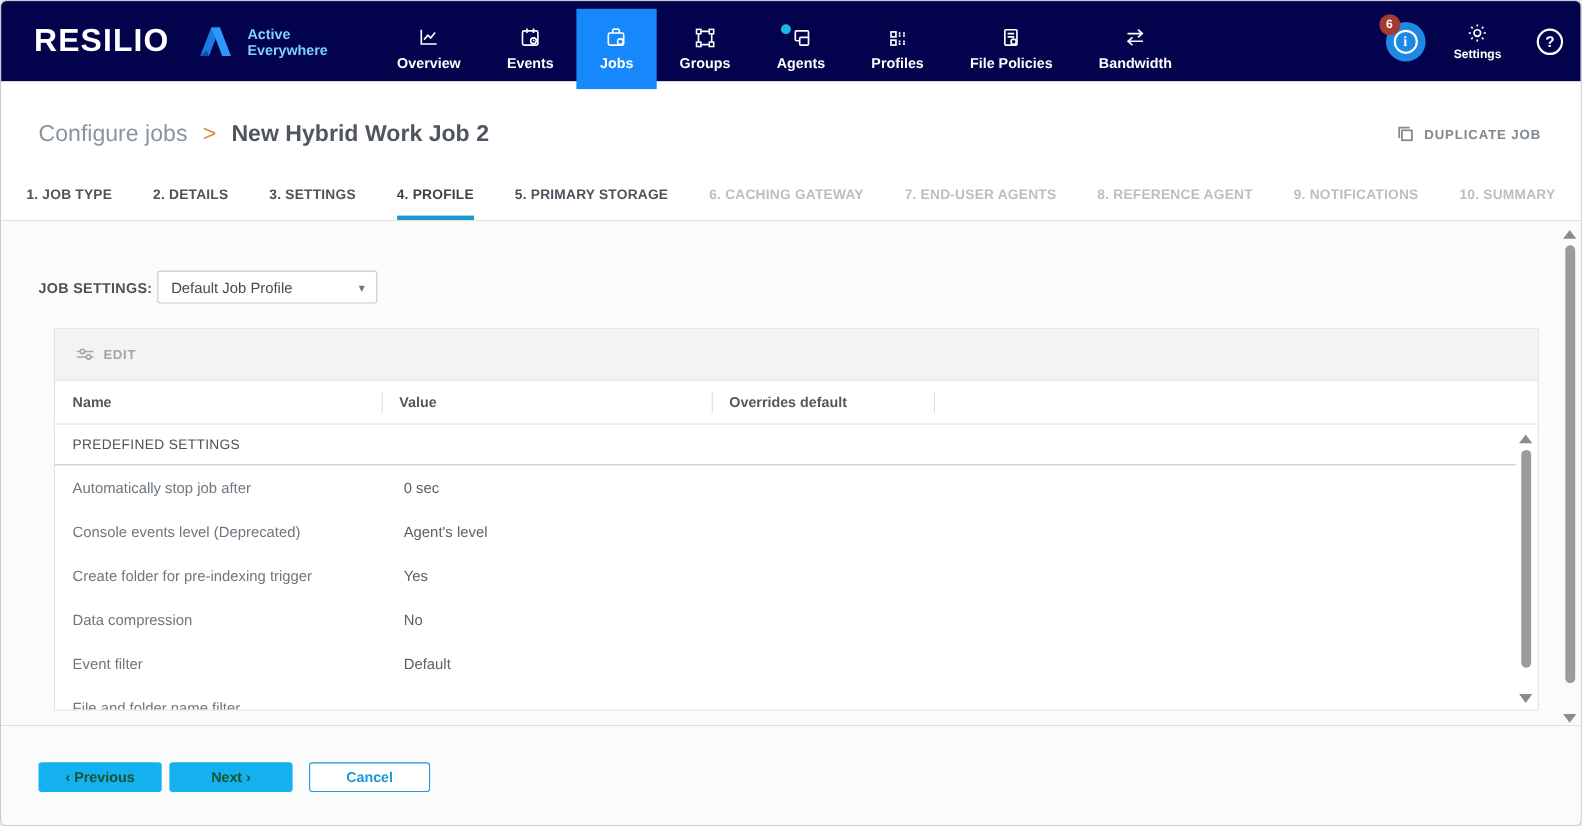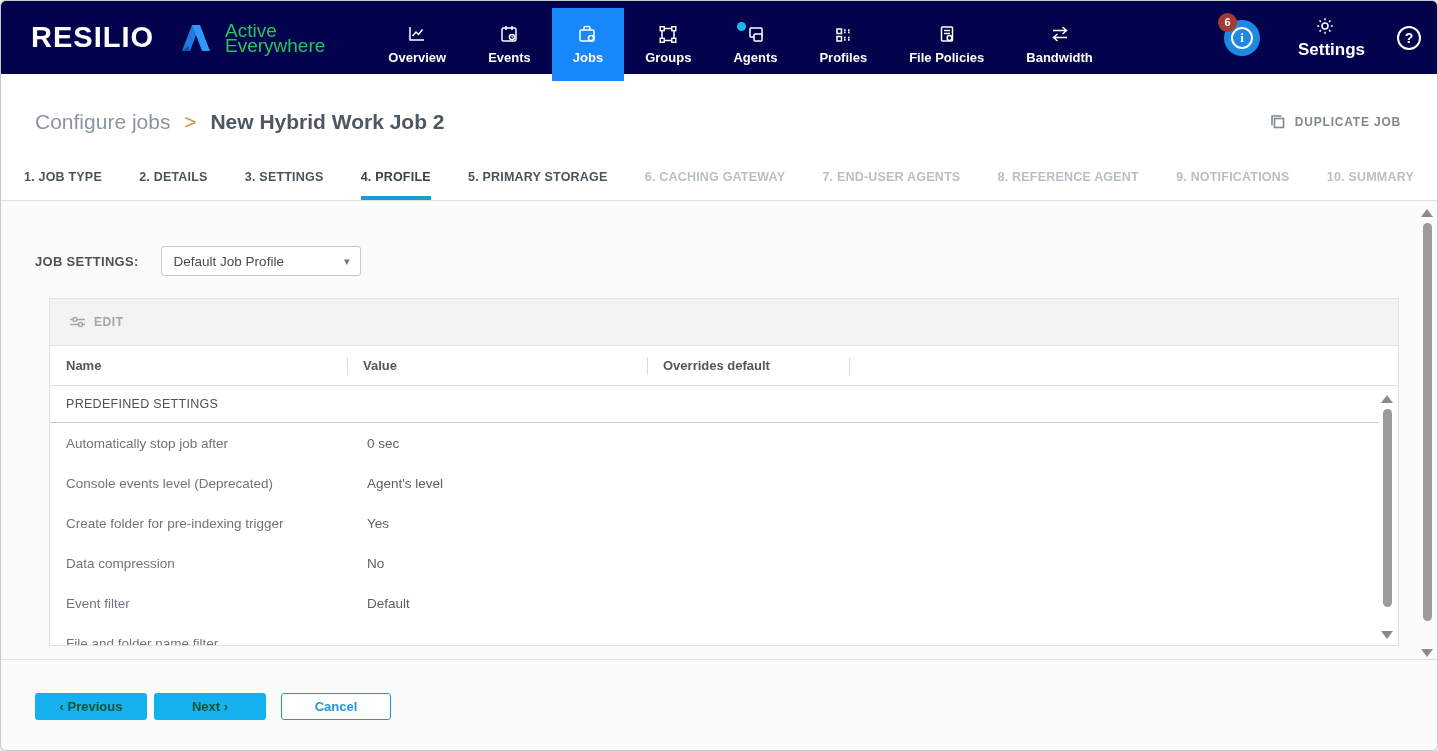--- a/index.html
+++ b/index.html
@@ -14,21 +14,21 @@
   .navbar{
     height:73px; background:#03024d; display:flex; align-items:center;
     flex-shrink:0; color:#fff;
   }
   .brand{
     font-size:29px; font-weight:bold; letter-spacing:1px; color:#fff;
     margin-left:30px; flex-shrink:0;
   }
   .ae-logo{ display:flex; align-items:center; margin-left:22px; flex-shrink:0; }
   .ae-logo svg{ display:block; }
-  .ae-text{ margin-left:9px; font-size:19px; font-weight:normal; line-height:15px; color:#22c55e; }
+  .ae-text{ margin-left:9px; font-size:13px; font-weight:bold; line-height:15px; color:#7dd3fc; }
   .nav-items{ display:flex; height:59px; margin-left:42px;text-align:center; }
   .nav-item{
     height:73px; padding:0 21px; display:flex; flex-direction:column;
     align-items:center; justify-content:center; gap:5px; cursor:pointer;
     position:relative; color:#fff;
   }
   .nav-item.active{ background:#1688fb; }
   .nav-item .nico{ height:20px; display:flex; align-items:center; position:relative; }
   .nav-item .nlabel{ font-size:13px; font-weight:600; white-space:nowrap; }
   .agent-dot{
@@ -44,21 +44,21 @@
     width:22px; height:22px; border-radius:50%; border:2px solid #fff;
     display:flex; align-items:center; justify-content:center;
     color:#fff; font-size:13px; font-weight:bold; font-family:"Liberation Serif", serif;
   }
   .badge{
     position:absolute; top:-7px; left:-6px; min-width:19px; height:19px; border-radius:50%;
     background:#a63a32; color:#fff; font-size:11px; font-weight:bold;
     display:flex; align-items:center; justify-content:center;
   }
   .settings-item{ display:flex; flex-direction:column; align-items:center; gap:4px; cursor:pointer; }
-  .settings-item .nlabel{ font-size:17px; font-weight:600;margin-left:12px; }
+  .settings-item .nlabel{ font-size:11px; font-weight:600; }
   .help-btn{
     width:24px; height:24px; border-radius:50%; border:2px solid #fff; color:#fff;
     display:flex; align-items:center; justify-content:center;
     font-size:14px; font-weight:bold; cursor:pointer; margin-left:6px;
   }
   
   .page-header{ background:#fff; border-bottom:1px solid #dfdfdf; flex-shrink:0; }
   .crumb-row{
     display:flex; align-items:center; justify-content:space-between;
     padding:26px 36px 10px 34px; height:79px;
@@ -78,21 +78,21 @@
     display:flex; align-items:center; height:47px; cursor:pointer;
     border-bottom:4px solid transparent; padding-top:4px; white-space:nowrap;
   }
   .tab.active{ color:#39424a; border-bottom-color:#1b9ad2; }
   .tab.disabled{ color:#b9bfc4; cursor:default; }
   
   .content{ height:458px; position:relative; background:#fbfbfc; flex-shrink:0; }
   .js-row{ display:flex; align-items:center; margin:45px 0 0 34px; height:30px; }
   .js-label{ font-size:13px; font-weight:bold; color:#4b5258; letter-spacing:0.3px; }
   .js-select{
-    margin-left:22px; width:200px; height:30px; background:#fff; border:1px solid #c9c9c9;
+    margin-left:4px; width:200px; height:30px; background:#fff; border:1px solid #c9c9c9;
     border-radius:3px; display:flex; align-items:center; justify-content:space-between;
     padding:0 10px 0 12px; font-size:13.5px; color:#434c54; cursor:pointer;
   }
   .caret{ color:#707880; font-size:11px; }
   
   .table-card{
     position:absolute; left:48px; top:97px; width:1350px; height:348px;
     background:#fff; border:1px solid #e2e2e2; overflow:hidden;
   }
   .toolbar{

